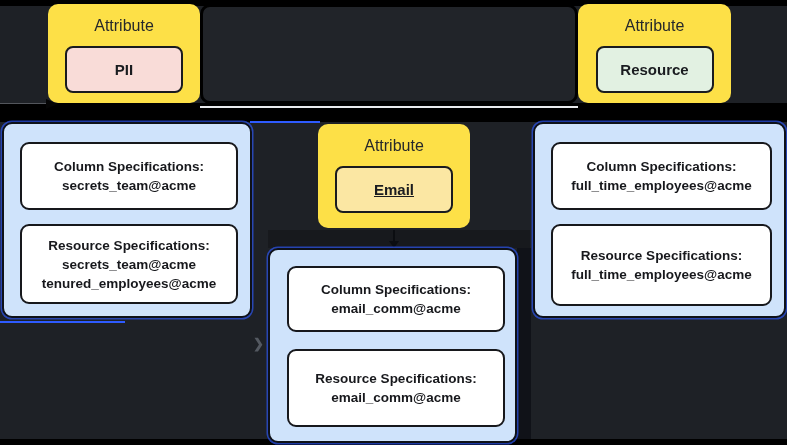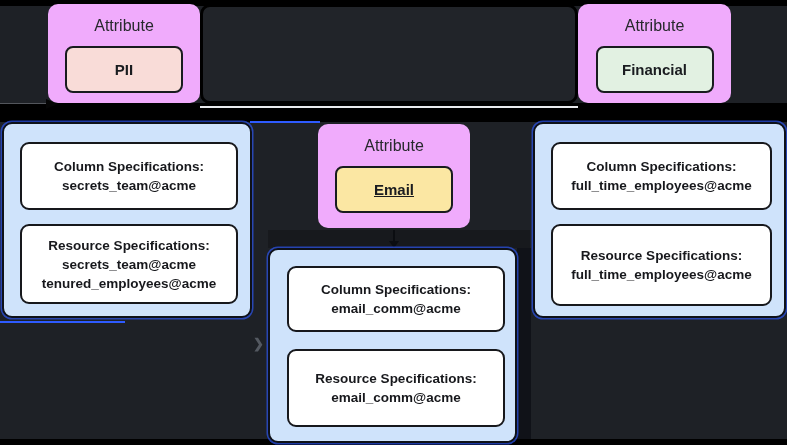--- a/index.html
+++ b/index.html
@@ -28,21 +28,21 @@
   .tri-down{
     width:0;height:0;border-left:5px solid transparent;border-right:5px solid transparent;
     border-top:7px solid #0b0d11;
   }
   .chev{
     color:#545961;font-size:13px;font-weight:700;line-height:13px;
   }
 
   
   .attr-node{
-    background:#f0abfc;border-radius:10px;z-index:3;
+    background:#fde047;border-radius:10px;z-index:3;
     display:flex;flex-direction:column;align-items:center;
     padding-top:11px;
   }
   .attr-title{
     font-size:16px;color:#26282b;line-height:22px;
   }
   .chip{
     margin-top:9px;width:114px;height:43px;border:2px solid #191b1f;border-radius:8px;
     display:flex;align-items:center;justify-content:center;
     font-size:15px;font-weight:700;color:#1a1c20;
@@ -88,21 +88,21 @@
 
 <div class="abs chev" style="left:253px;top:337px;z-index:2;">❯</div>
 
 <div class="abs attr-node" style="left:48px;top:4px;width:152px;height:99px;">
   <div class="attr-title">Attribute</div>
   <div class="chip chip-pii">PII</div>
 </div>
 
 <div class="abs attr-node" style="left:578px;top:4px;width:153px;height:99px;">
   <div class="attr-title">Attribute</div>
-  <div class="chip chip-financial">Financial</div>
+  <div class="chip chip-financial">Resource</div>
 </div>
 
 <div class="abs attr-node" style="left:318px;top:124px;width:152px;height:104px;">
   <div class="attr-title">Attribute</div>
   <div class="chip chip-email">Email</div>
 </div>
 
 <div class="abs cluster" style="left:2px;top:122px;width:250px;height:196px;">
   <div class="spec-box" style="left:16px;top:18px;width:218px;height:68px;">
     <div>Column Specifications:</div>

